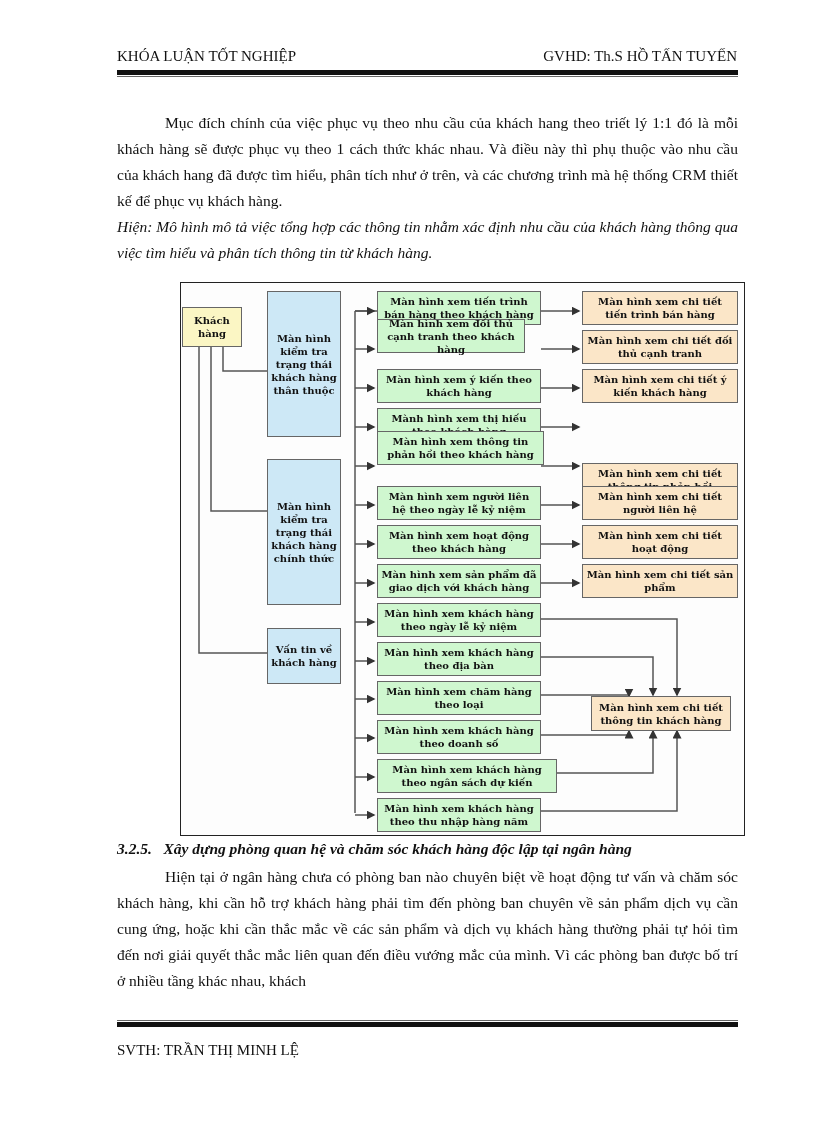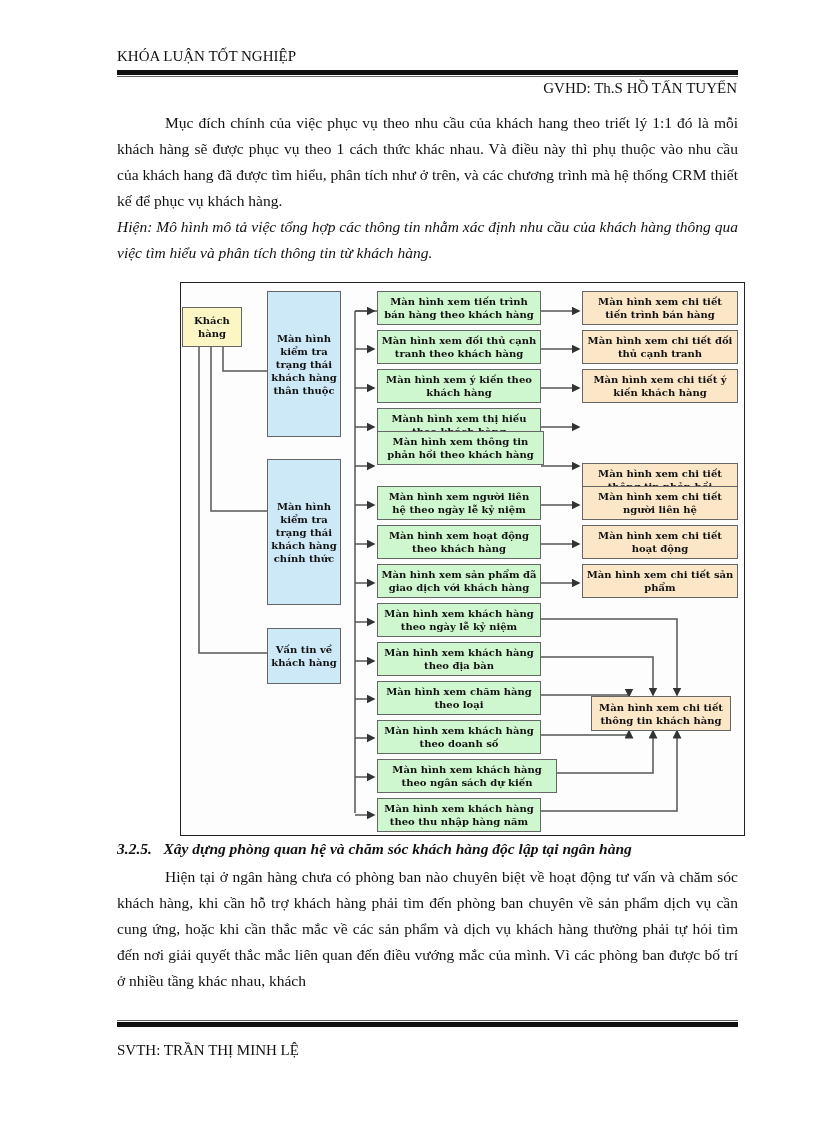--- a/index.html
+++ b/index.html
@@ -1,20 +1,20 @@
 <!DOCTYPE html>
 <html><head>
 <meta charset="utf-8">
 <style>
   html, body { margin:0; padding:0; background:#ffffff; }
   body { width:816px; height:1123px; position:relative; overflow:hidden;
          font-family:"Liberation Serif","DejaVu Serif",serif; color:#111; }
   .hdr { position:absolute; left:117px; top:48px; width:620px; font-size:15px; }
   .hdr .l { position:absolute; left:0; top:0; }
-  .hdr .r { position:absolute; right:0; top:0;margin-top:32px; }
+  .hdr .r { position:absolute; right:0; top:0; }
   .rule-top { position:absolute; left:117px; top:70px; width:621px; height:5px; background:#111; }
   .rule-top2 { position:absolute; left:117px; top:76px; width:621px; height:1px; background:#666; }
   .para { position:absolute; left:117px; width:621px; font-size:15.5px; line-height:26px; text-align:justify; }
   .para .ind { display:inline-block; width:48px; }
   .cap { font-style:italic; }
   .diagram { position:absolute; left:180px; top:282px; width:563px; height:552px;
              border:1px solid #222; background:#fdfdfd; }
   .box { position:absolute; box-sizing:border-box; border:1.5px solid #666;
          font-family:"DejaVu Serif",serif; font-weight:bold; font-size:10px;
          line-height:13px; text-align:center; display:flex; align-items:center;
@@ -94,21 +94,21 @@
     </g>
   </svg>
 
   <div class="box y" style="left:1px;top:24px;width:60px;height:40px;">Khách hàng</div>
 
   <div class="box b" style="left:86px;top:8px;width:74px;height:146px;">Màn hình kiểm tra trạng thái khách hàng thân thuộc</div>
   <div class="box b" style="left:86px;top:176px;width:74px;height:146px;">Màn hình kiểm tra trạng thái khách hàng chính thức</div>
   <div class="box b" style="left:86px;top:345px;width:74px;height:56px;">Vấn tin về khách hàng</div>
 
   <div class="box g" style="left:196px;top:8px;width:164px;height:34px;">Màn hình xem tiến trình bán hàng theo khách hàng</div>
-  <div class="box g" style="left:196px;top:47px;width:164px;height:34px;">Màn hình xem đối thủ cạnh tranh theo khách hàng</div>
+  <div class="box g" style="left:196px;top:36px;width:148px;height:34px;">Màn hình xem đối thủ cạnh tranh theo khách hàng</div>
   <div class="box g" style="left:196px;top:86px;width:164px;height:34px;">Màn hình xem ý kiến theo khách hàng</div>
   <div class="box g" style="left:196px;top:125px;width:164px;height:34px;">Mành hình xem thị hiếu theo khách hàng</div>
   <div class="box g" style="left:196px;top:148px;width:167px;height:34px;">Màn hình xem thông tin phản hồi theo khách hàng</div>
   <div class="box g" style="left:196px;top:203px;width:164px;height:34px;">Màn hình xem người liên hệ theo ngày lễ kỷ niệm</div>
   <div class="box g" style="left:196px;top:242px;width:164px;height:34px;">Màn hình xem hoạt động theo khách hàng</div>
   <div class="box g" style="left:196px;top:281px;width:164px;height:34px;">Màn hình xem sản phẩm đã giao dịch với khách hàng</div>
   <div class="box g" style="left:196px;top:320px;width:164px;height:34px;">Màn hình xem khách hàng theo ngày lễ kỷ niệm</div>
   <div class="box g" style="left:196px;top:359px;width:164px;height:34px;">Màn hình xem khách hàng theo địa bàn</div>
   <div class="box g" style="left:196px;top:398px;width:164px;height:34px;">Màn hình xem chăm hàng theo loại</div>
   <div class="box g" style="left:196px;top:437px;width:164px;height:34px;">Màn hình xem khách hàng theo doanh số</div>

